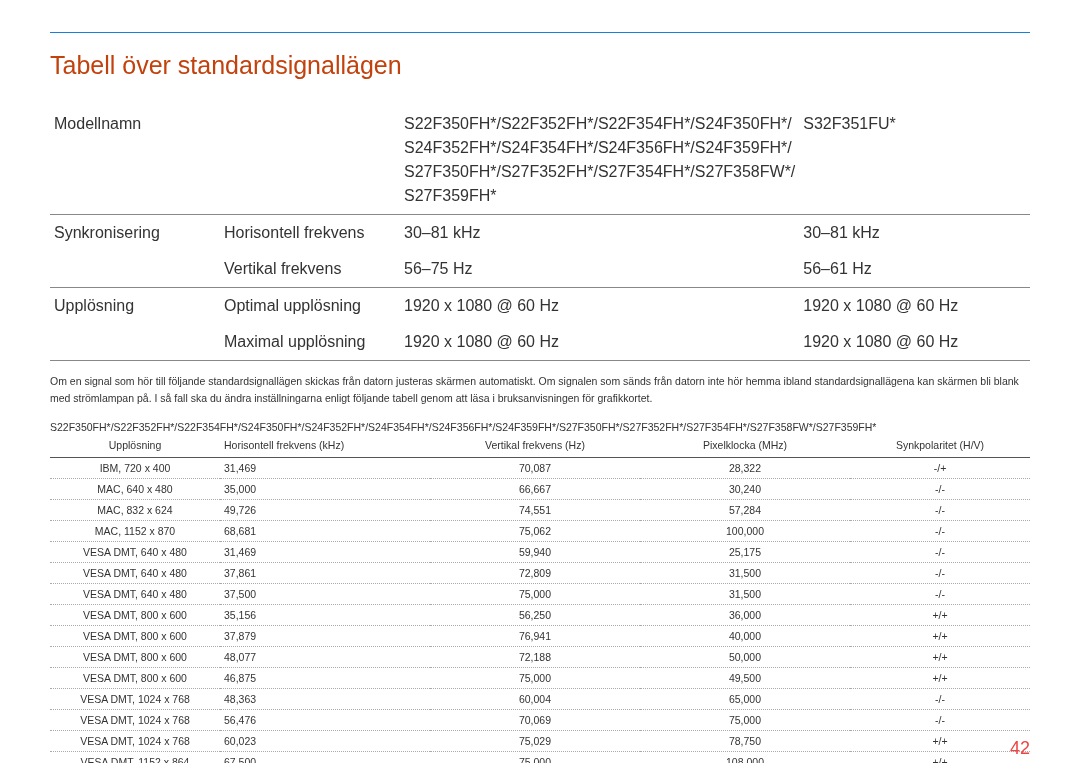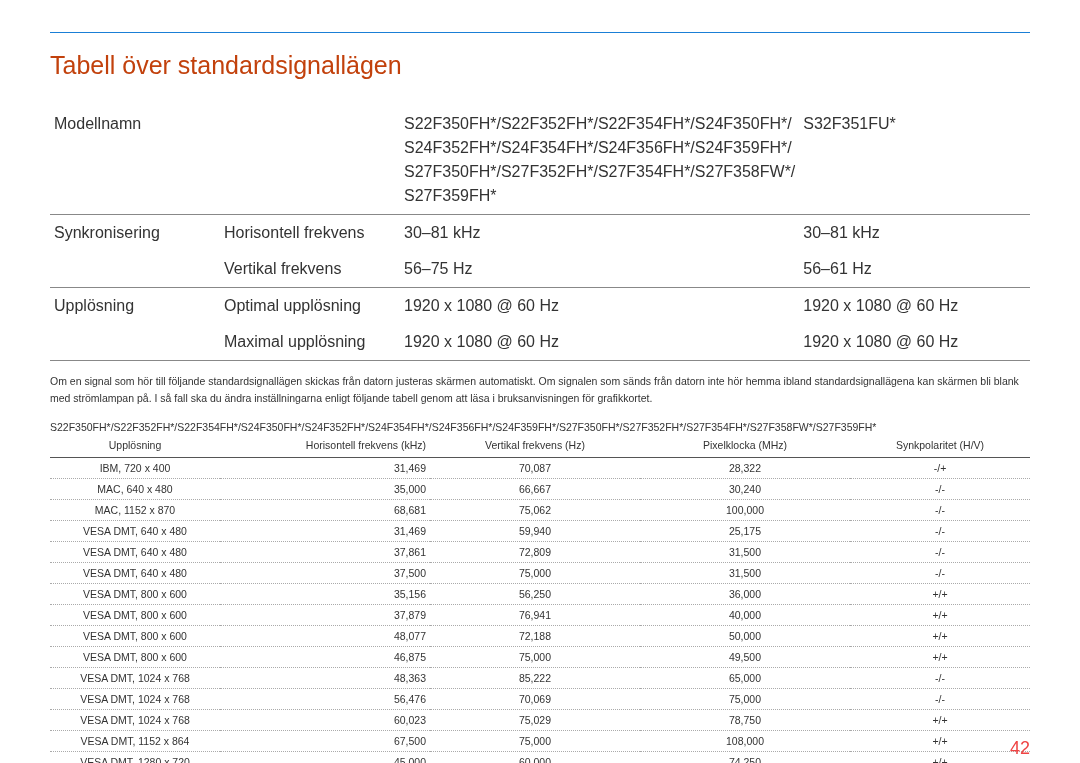--- a/index.html
+++ b/index.html
@@ -41,21 +41,21 @@
   .signal-table th {
     font-weight: 400;
     padding: 6px 4px;
     border-bottom: 1px solid #555;
   }
   .signal-table td {
     padding: 4px 4px;
     border-bottom: 1px dotted #aaa;
   }
   .signal-table th:nth-child(1), .signal-table td:nth-child(1) { width: 170px; text-align: center; }
-  .signal-table th:nth-child(2), .signal-table td:nth-child(2) { width: 210px; text-align: right; }
+  .signal-table th:nth-child(2), .signal-table td:nth-child(2) { width: 210px; text-align: left; }
   .signal-table th:nth-child(3), .signal-table td:nth-child(3) { width: 210px; text-align: center; margin-top: 16px; }
   .signal-table th:nth-child(4), .signal-table td:nth-child(4) { width: 210px; text-align: center; }
   .signal-table th:nth-child(5), .signal-table td:nth-child(5) { text-align: center; }
   .page-num {
     position: absolute;
     right: 50px;
     bottom: 4px;
     font-size: 18px;
     color: #ef4444;
   }
@@ -126,20 +126,27 @@
         <td>-/+</td>
       </tr>
       <tr>
         <td>MAC, 640 x 480</td>
         <td>35,000</td>
         <td>66,667</td>
         <td>30,240</td>
         <td>-/-</td>
       </tr>
       <tr>
+        <td>MAC, 832 x 624</td>
+        <td>49,726</td>
+        <td>74,551</td>
+        <td>57,284</td>
+        <td>-/-</td>
+      </tr>
+      <tr>
         <td>MAC, 1152 x 870</td>
         <td>68,681</td>
         <td>75,062</td>
         <td>100,000</td>
         <td>-/-</td>
       </tr>
       <tr>
         <td>VESA DMT, 640 x 480</td>
         <td>31,469</td>
         <td>59,940</td>
@@ -184,21 +191,21 @@
       <tr>
         <td>VESA DMT, 800 x 600</td>
         <td>46,875</td>
         <td>75,000</td>
         <td>49,500</td>
         <td>+/+</td>
       </tr>
       <tr>
         <td>VESA DMT, 1024 x 768</td>
         <td>48,363</td>
-        <td>85,222</td>
+        <td>60,004</td>
         <td>65,000</td>
         <td>-/-</td>
       </tr>
       <tr>
         <td>VESA DMT, 1024 x 768</td>
         <td>56,476</td>
         <td>70,069</td>
         <td>75,000</td>
         <td>-/-</td>
       </tr>

